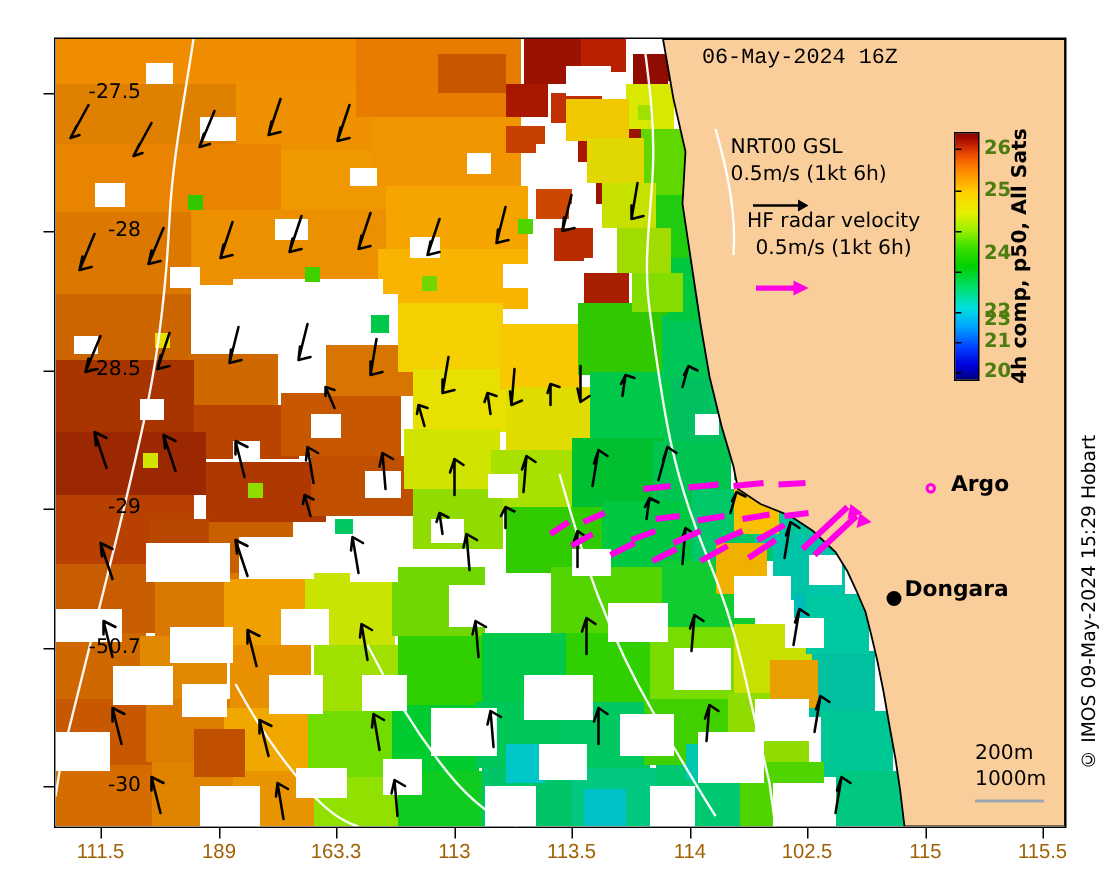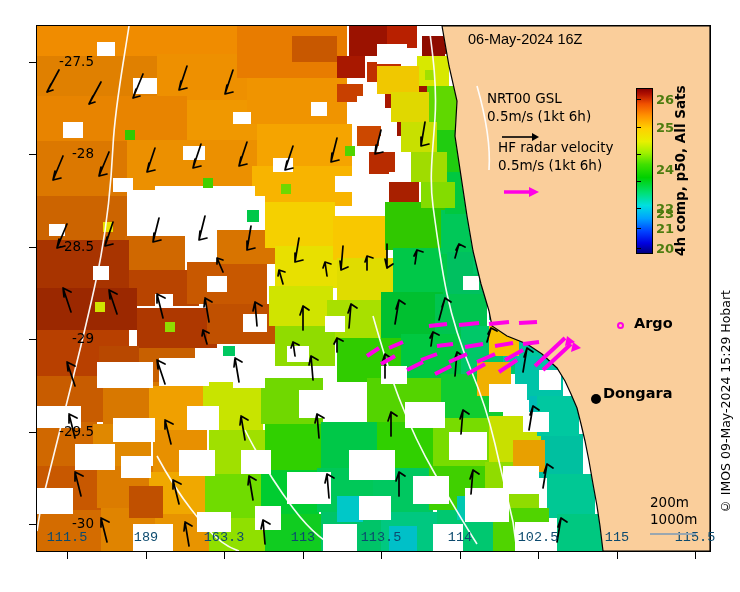--- a/index.html
+++ b/index.html
@@ -32,36 +32,36 @@
     width:0;
     text-align:right;
     font-size:13.5px;
     color:#000;
     white-space:nowrap;
     transform:translateY(-50%);
   }
   .ytick span{position:absolute;right:0;top:-9px;white-space:nowrap;}
   .xtick{
     position:absolute;
-    top:530px;
+    top:560px;
     font-size:13.5px;
-    color:#0c4a6e;
+    color:#a16207;
     white-space:nowrap;
     transform:translateX(-50%);
-    font-family:Liberation Mono, monospace;
+    font-family:Liberation Sans, sans-serif;
   }
   .tickmark{position:absolute;background:#000;}
 
   
   .map-text{
     position:absolute;
     font-size:13.5px;
     color:#000;
     white-space:nowrap;
-    font-family:Liberation Sans, sans-serif;
+    font-family:Liberation Mono, monospace;
   }
   .anno-block{
     position:absolute;
     font-size:13.5px;
     line-height:17.5px;
     color:#000;
     white-space:nowrap;
   }
   .marker-label{
     position:absolute;
@@ -549,21 +549,21 @@
       <span>-28.5</span>
     </div>
 
   <div class="tickmark" style="left:29px;top:339px;width:7px;height:1px;"></div>
   <div class="ytick" style="top:339px;">
       <span>-29</span>
     </div>
 
   <div class="tickmark" style="left:29px;top:432px;width:7px;height:1px;"></div>
   <div class="ytick" style="top:432px;">
-      <span>-29.5</span>
+      <span>-50.7</span>
     </div>
 
   <div class="tickmark" style="left:29px;top:524px;width:7px;height:1px;"></div>
   <div class="ytick" style="top:524px;">
       <span>-30</span>
     </div>
 
   <div class="tickmark" style="left:67px;top:552px;width:1px;height:7px;"></div>
   <div class="xtick" style="left:67px;"><span>111.5</span></div>
 
@@ -596,21 +596,21 @@
   <div class="anno-block" style="left:487px;top:90px;">
     <div>NRT00 GSL</div>
     <div>0.5m/s (1kt 6h)</div>
   </div>
 
   <svg style="position:absolute;left:500px;top:130px;" width="40" height="14">
     <path d="M2,7 L32,7" stroke="#000" stroke-width="1.6" fill="none"></path>
     <polygon points="32,3 39,7 32,11" fill="#000"></polygon>
   </svg>
 
-  <div class="anno-block" style="left:498px;top:139px;">
+  <div class="anno-block" style="left:498px;top:139px;text-align:center;">
     <div>HF radar velocity</div>
     <div>0.5m/s (1kt 6h)</div>
   </div>
 
   <svg style="position:absolute;left:502px;top:186px;" width="38" height="12">
     <path d="M2,6 L28,6" stroke="#FF00E6" stroke-width="3.5" fill="none"></path>
     <polygon points="27,1 37,6 27,11" fill="#FF00E6"></polygon>
   </svg>
 
   <div class="argo-dot" style="left:617px;top:322px;"></div>

